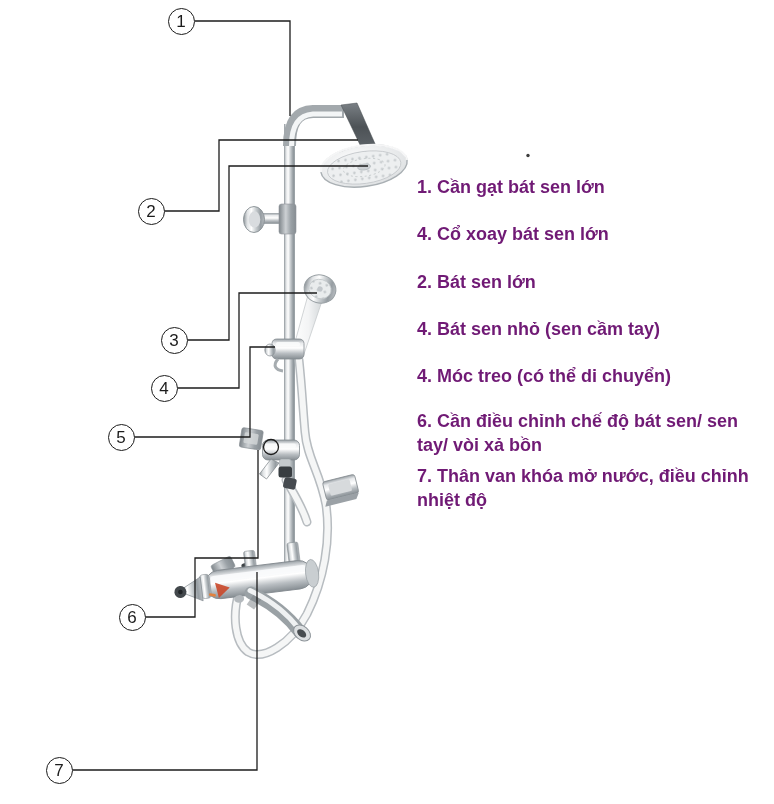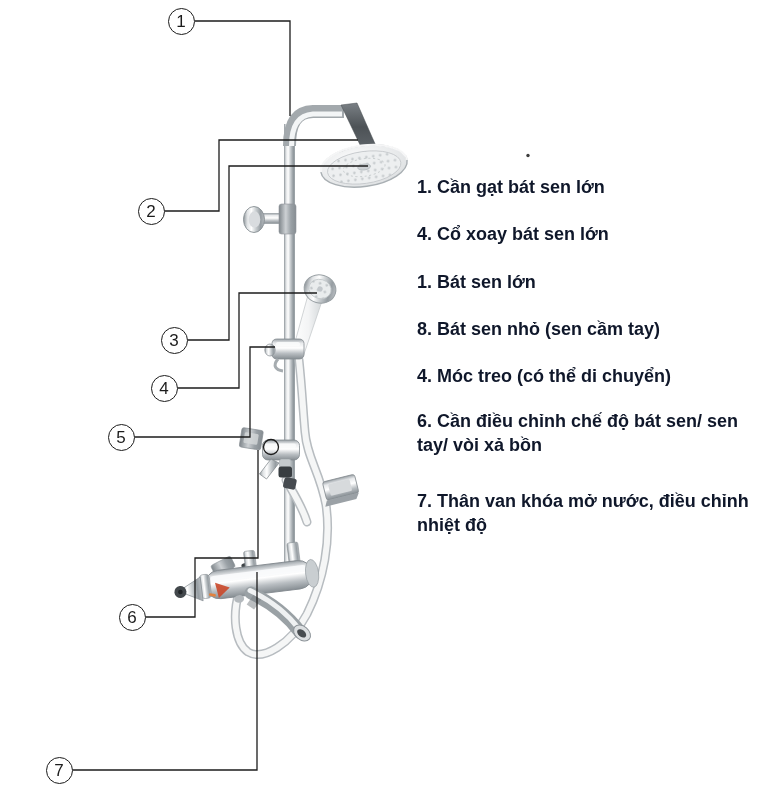--- a/index.html
+++ b/index.html
@@ -9,21 +9,21 @@
   }
   .stage svg{position:absolute;left:0;top:0;}
   .badge{
     position:absolute;width:27px;height:27px;border:1.4px solid #1c1c1c;
     border-radius:50%;background:#ffffff;display:flex;align-items:center;
     justify-content:center;font-size:17px;font-weight:400;color:#1c1c1c;
     box-sizing:border-box;line-height:1;
   }
   .legend-item{
     position:absolute;left:417px;width:334px;font-size:18px;font-weight:bold;
-    color:#0f172a;line-height:23.5px;letter-spacing:0;
+    color:#701a75;line-height:23.5px;letter-spacing:0;
   }
 </style>
 </head>
 <body>
 
 <div class="stage">
 
   <svg width="774" height="804" viewBox="0 0 774 804">
     <defs>
       <linearGradient id="gv" x1="0" y1="0" x2="1" y2="0">
@@ -214,20 +214,20 @@
   <div class="badge" style="left:118.5px;top:603.5px">
       <span>6</span>
     </div>
   <div class="badge" style="left:45.5px;top:756.5px">
       <span>7</span>
     </div>
 
   <div>
     <div class="legend-item" style="top:176px">1. Cần gạt bát sen lớn</div>
     <div class="legend-item" style="top:223px">4. Cổ xoay bát sen lớn</div>
-    <div class="legend-item" style="top:271px">1. Bát sen lớn</div>
-    <div class="legend-item" style="top:318px">8. Bát sen nhỏ (sen cầm tay)</div>
+    <div class="legend-item" style="top:271px">2. Bát sen lớn</div>
+    <div class="legend-item" style="top:318px">4. Bát sen nhỏ (sen cầm tay)</div>
     <div class="legend-item" style="top:365px">4. Móc treo (có thể di chuyển)</div>
     <div class="legend-item" style="top:410px">6. Cần điều chỉnh chế độ bát sen/ sen tay/ vòi xả bồn</div>
-    <div class="legend-item" style="top:490px">7. Thân van khóa mở nước, điều chỉnh nhiệt độ</div>
+    <div class="legend-item" style="top:465px">7. Thân van khóa mở nước, điều chỉnh nhiệt độ</div>
   </div>
 
 </div>
 
 </body></html>

